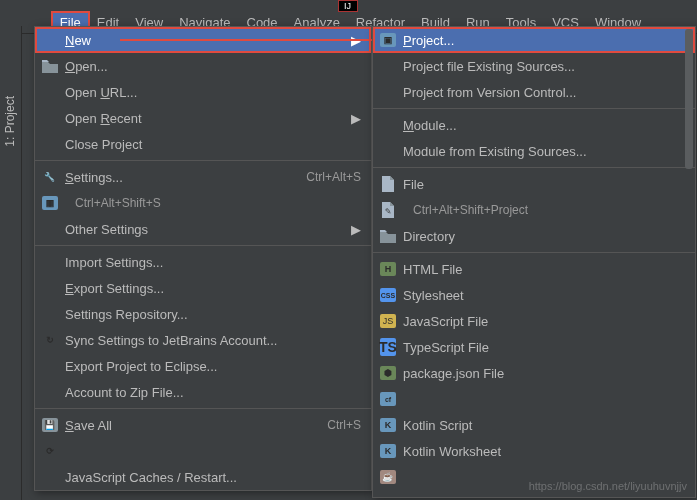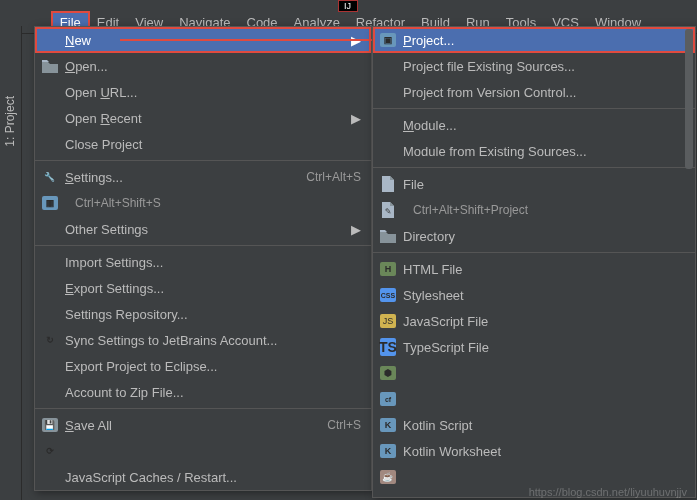--- a/index.html
+++ b/index.html
@@ -19,21 +19,21 @@
   .menu-item .icon { width: 18px; height: 16px; margin-right: 6px; flex: 0 0 18px; display: flex; align-items: center; justify-content: center; }
   .menu-item .spacer { width: 24px; flex: 0 0 24px; }
   .menu-item .label { flex: 1 1 auto; }
   .menu-item .shortcut { color: #999; font-size: 12px; margin-left: 10px; }
   .menu-item .arrow { width: 10px; text-align: right; color: #bbb; }
   .menu-item.hl .arrow { color: #fff; }
   .sep { height: 1px; background: #555; margin: 3px 0; }
   .submenu { position: absolute; top: 26px; left: 372px; width: 324px; height: 472px; background: #3c3f41; border: 1px solid #555; box-shadow: 2px 2px 8px rgba(0,0,0,0.4); overflow: hidden; }
   .scrollt { position: absolute; right: 2px; top: 2px; bottom: 2px; width: 8px; }
   .scrollt .thumb { position: absolute; left: 0; width: 8px; background: #5a5d5f; border-radius: 3px; }
-  .watermark { position: absolute; bottom: 2px; right: 10px; font-size: 11px; color: rgba(200,200,200,0.35); }
+  .watermark { position: absolute; bottom: 8px; right: 10px; font-size: 11px; color: rgba(200,200,200,0.35); }
   .arrow-line { position: absolute; top: 39px; left: 120px; width: 258px; height: 2px; background: #e04a3f; }
   .arrow-head { position: absolute; top: 33px; left: 372px; width: 0; height: 0; border-left: 10px solid #e04a3f; border-top: 7px solid transparent; border-bottom: 7px solid transparent; }
   u { text-decoration: underline; }
 </style>
 </head>
 <body>
 
 <div class="menubar">
   <div class="app-icon">IJ</div>
   <div id="menubar-items" style="display: flex;">
@@ -230,20 +230,21 @@
     <div class="menu-item">
       <span class="icon">
         <div style="width:16px;height:18px;background:#5394ec;color:#2b2b2b;font-size:14px;font-weight:bold;display:flex;align-items:center;justify-content:center;border-radius:2px">TS</div>
       </span>
       <span class="label">TypeScript File</span>
     </div>
     <div class="menu-item">
       <span class="icon">
         <div style="width:16px;height:14px;background:#6a8759;color:#2b2b2b;font-size:9px;font-weight:bold;display:flex;align-items:center;justify-content:center;border-radius:2px">⬢</div>
       </span>
+      <span class="label">package.json File</span>
     </div>
     <div class="menu-item">
       <span class="icon">
         <div style="width:16px;height:14px;background:#6897bb;color:#2b2b2b;font-size:7px;font-weight:bold;display:flex;align-items:center;justify-content:center;border-radius:2px">cf</div>
       </span>
     </div>
     <div class="menu-item">
       <span class="icon">
         <div style="width:16px;height:14px;background:#6897bb;color:#2b2b2b;font-size:9px;font-weight:bold;display:flex;align-items:center;justify-content:center;border-radius:2px">K</div>
       </span>

